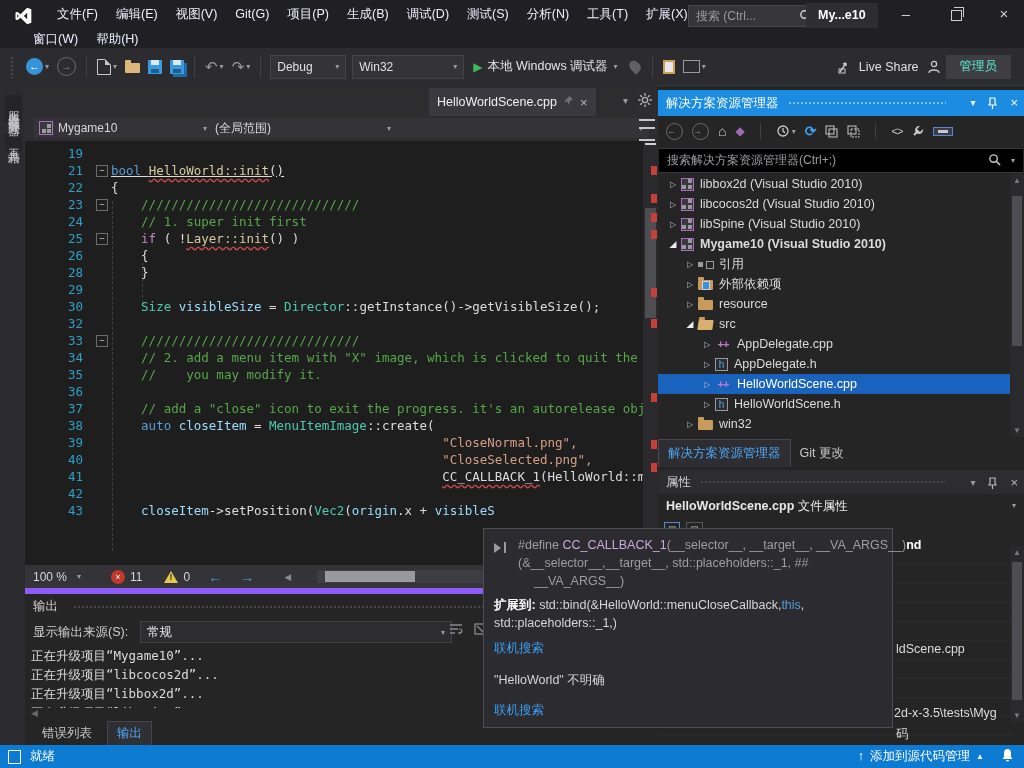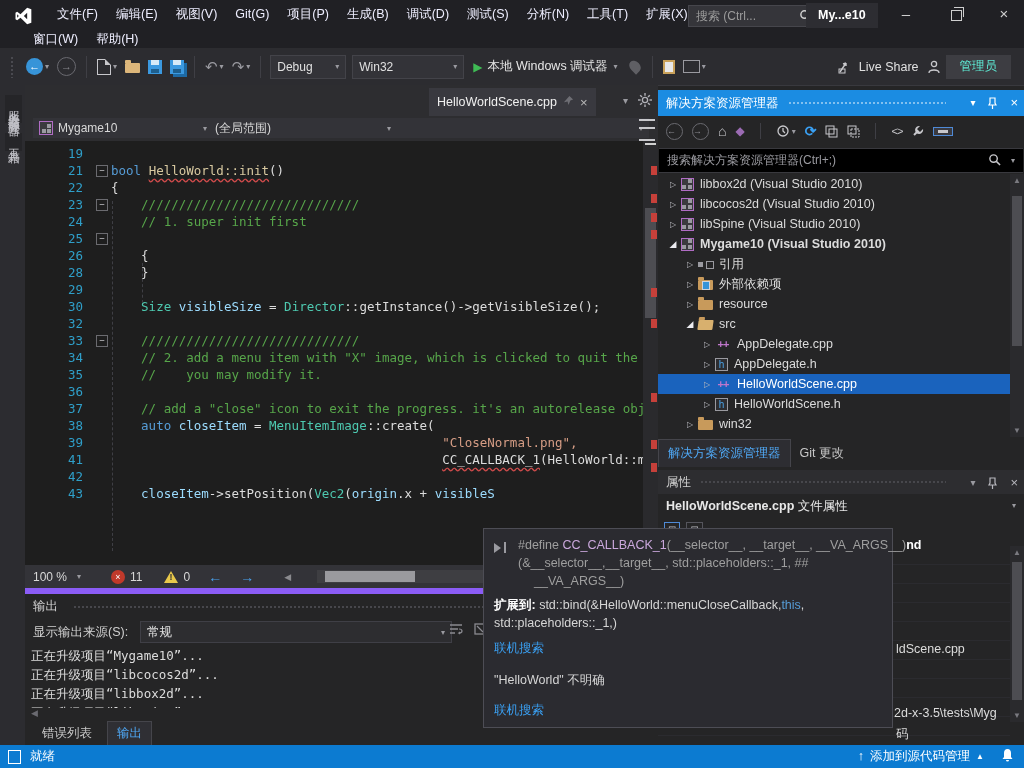--- a/index.html
+++ b/index.html
@@ -322,37 +322,38 @@
       </div>
       <div class="navdd" style="left:366px;width:246px;">
         <span></span>
           <span class="dd">▾</span>
       </div>
       <span class="splitbtn"></span>
     </div>
     <div class="codewrap">
       <div id="code">
           <div class="crow"><span class="ln">19</span><span class="foldcol"></span><span class="ctext" style="padding-left: 0ch;"></span></div>
-          <div class="crow"><span class="ln">21</span><span class="foldcol"><span class="foldbox">−</span></span><span class="ctext" style="padding-left: 0ch;"><span class="kw">bool </span><span class="fn sq">HelloWorld::init</span><span class="pln">()</span></span></div>
+          <div class="crow"><span class="ln">21</span><span class="foldcol"><span class="foldbox">−</span></span><span class="ctext" style="padding-left: 0ch; text-decoration: underline;"><span class="kw">bool </span><span class="fn sq">HelloWorld::init</span><span class="pln">()</span></span></div>
           <div class="crow"><span class="ln">22</span><span class="foldcol"></span><span class="ctext" style="padding-left: 0ch;"><span class="pln">{</span></span></div>
           <div class="crow"><span class="ln">23</span><span class="foldcol"><span class="foldbox">−</span></span><span class="ctext" style="padding-left: 4ch;"><span class="com">/////////////////////////////</span></span></div>
           <div class="crow"><span class="ln">24</span><span class="foldcol"></span><span class="ctext" style="padding-left: 4ch;"><span class="com">// 1. super init first</span></span></div>
-          <div class="crow"><span class="ln">25</span><span class="foldcol"><span class="foldbox">−</span></span></div>
+          <div class="crow"><span class="ln">25</span><span class="foldcol"><span class="foldbox">−</span></span><span class="ctext" style="padding-left: 4ch;"><span class="ctl">if</span><span class="pln"> ( !</span><span class="fn sq">Layer::init</span><span class="pln">() )</span></span></div>
           <div class="crow"><span class="ln">26</span><span class="foldcol"></span><span class="ctext" style="padding-left: 4ch;"><span class="pln">{</span></span></div>
           <div class="crow"><span class="ln">28</span><span class="foldcol"></span><span class="ctext" style="padding-left: 4ch;"><span class="pln">}</span></span></div>
           <div class="crow"><span class="ln">29</span><span class="foldcol"></span><span class="ctext" style="padding-left: 0ch;"></span></div>
           <div class="crow"><span class="ln">30</span><span class="foldcol"></span><span class="ctext" style="padding-left: 4ch;"><span class="typ">Size</span><span class="pln"> </span><span class="var">visibleSize</span><span class="pln"> = </span><span class="typ">Director</span><span class="pln">::getInstance()-&gt;getVisibleSize();</span></span></div>
           <div class="crow"><span class="ln">32</span><span class="foldcol"></span><span class="ctext" style="padding-left: 0ch;"></span></div>
           <div class="crow"><span class="ln">33</span><span class="foldcol"><span class="foldbox">−</span></span><span class="ctext" style="padding-left: 4ch;"><span class="com">/////////////////////////////</span></span></div>
           <div class="crow"><span class="ln">34</span><span class="foldcol"></span><span class="ctext" style="padding-left: 4ch;"><span class="com">// 2. add a menu item with "X" image, which is clicked to quit the program</span></span></div>
           <div class="crow"><span class="ln">35</span><span class="foldcol"></span><span class="ctext" style="padding-left: 4ch;"><span class="com">//    you may modify it.</span></span></div>
           <div class="crow"><span class="ln">36</span><span class="foldcol"></span><span class="ctext" style="padding-left: 0ch;"></span></div>
           <div class="crow"><span class="ln">37</span><span class="foldcol"></span><span class="ctext" style="padding-left: 4ch;"><span class="com">// add a "close" icon to exit the progress. it's an autorelease object</span></span></div>
           <div class="crow"><span class="ln">38</span><span class="foldcol"></span><span class="ctext" style="padding-left: 4ch;"><span class="kw">auto</span><span class="pln"> </span><span class="var">closeItem</span><span class="pln"> = </span><span class="typ">MenuItemImage</span><span class="pln">::create(</span></span></div>
           <div class="crow"><span class="ln">39</span><span class="foldcol"></span><span class="ctext" style="padding-left: 44ch;"><span class="str">"CloseNormal.png",</span></span></div>
+          <div class="crow"><span class="ln">40</span><span class="foldcol"></span><span class="ctext" style="padding-left: 44ch;"><span class="str">"CloseSelected.png",</span></span></div>
           <div class="crow"><span class="ln">41</span><span class="foldcol"></span><span class="ctext" style="padding-left: 44ch;"><span class="pln sq">CC_CALLBACK_1</span><span class="pln">(HelloWorld::menuC</span></span></div>
           <div class="crow"><span class="ln">42</span><span class="foldcol"></span><span class="ctext" style="padding-left: 0ch;"></span></div>
           <div class="crow"><span class="ln">43</span><span class="foldcol"></span><span class="ctext" style="padding-left: 4ch;"><span class="var">closeItem</span><span class="pln">-&gt;setPosition(</span><span class="typ">Vec2</span><span class="pln">(</span><span class="var">origin</span><span class="pln">.x + </span><span class="var">visibleS</span></span></div>
         </div>
       <div class="guide" style="left:87px;top:60px;height:350px;"></div>
       <div class="guide" style="left:117px;top:122px;height:40px;"></div>
     </div>
     <div class="vscroll" id="vscroll">
       <div class="vtick"></div>
       <div class="vthumb"></div>

